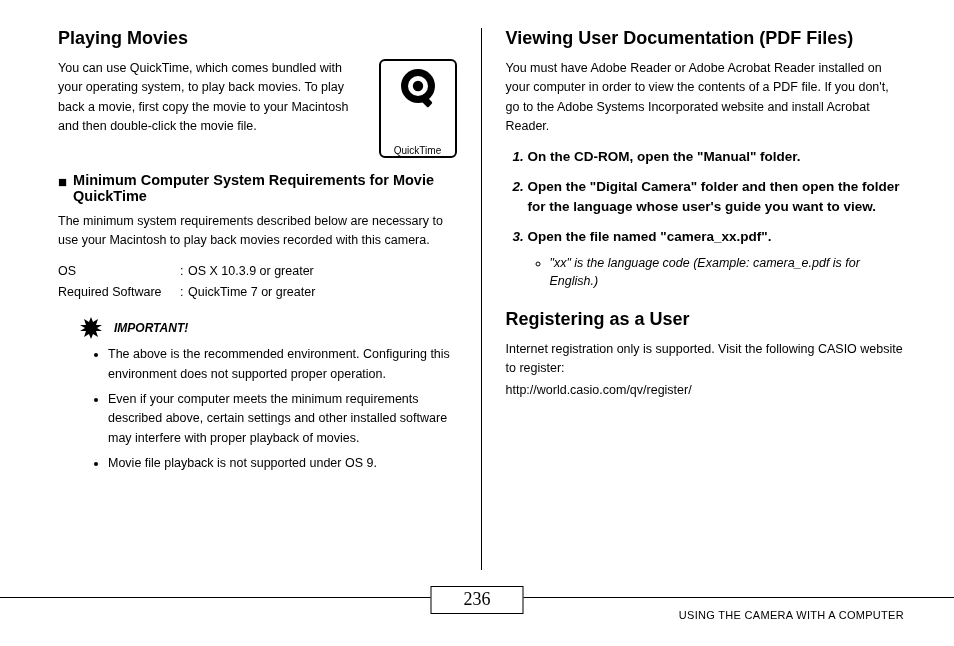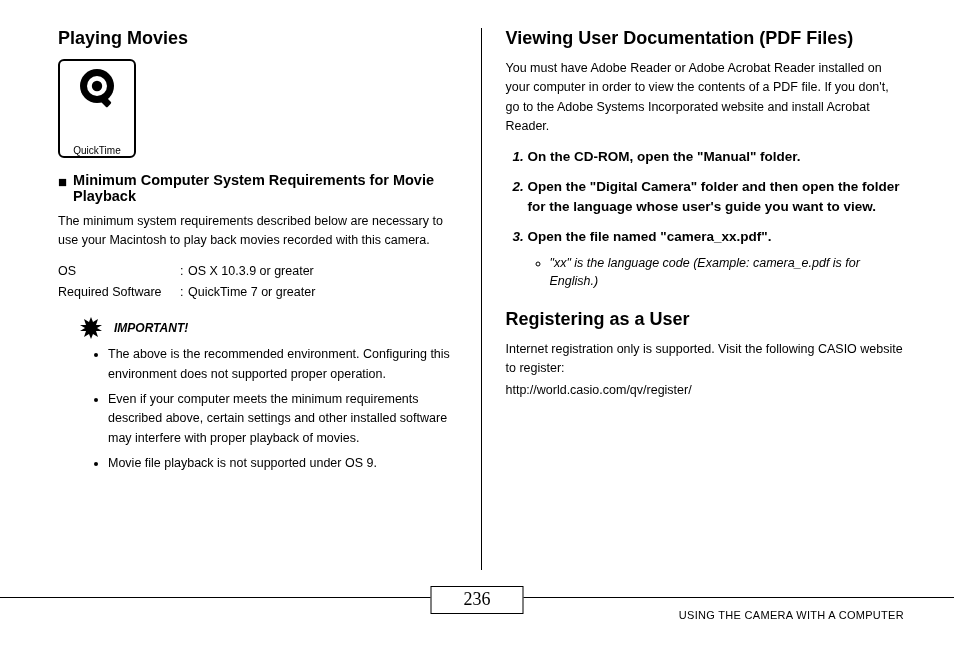--- a/index.html
+++ b/index.html
@@ -140,34 +140,35 @@
 </style>
 </head>
 <body>
 
 <div class="page">
 
   <div class="col col-left">
     <h2 class="section">Playing Movies</h2>
 
     <div class="intro-row">
+      <p class="body-text intro-text">You can use QuickTime, which comes bundled with your operating system, to play back movies. To play back a movie, first copy the movie to your Macintosh and then double-click the movie file.</p>
       <div class="qt-box">
         <svg width="46" height="46" viewBox="0 0 46 46">
           <circle cx="23" cy="21" r="17" fill="#000"></circle>
           <circle cx="23" cy="21" r="10" fill="#fff"></circle>
           <circle cx="23" cy="21" r="5.2" fill="#000"></circle>
           <rect x="30" y="30" width="11" height="7" rx="1.5" fill="#000" transform="rotate(45 30 30)"></rect>
         </svg>
         <div class="qt-label">QuickTime</div>
       </div>
     </div>
 
     <div class="sub-h">
       <span class="sq">■</span>
-      <span>Minimum Computer System Requirements for Movie Playback</span>
+      <span>Minimum Computer System Requirements for Movie QuickTime</span>
     </div>
     <p class="body-text">The minimum system requirements described below are necessary to use your Macintosh to play back movies recorded with this camera.</p>
 
     <div class="spec-table">
       <div class="spec-row">
         <span class="spec-key">OS</span>
         <span class="spec-colon">:</span>
         <span>OS X 10.3.9 or greater</span>
       </div>
       <div class="spec-row">

